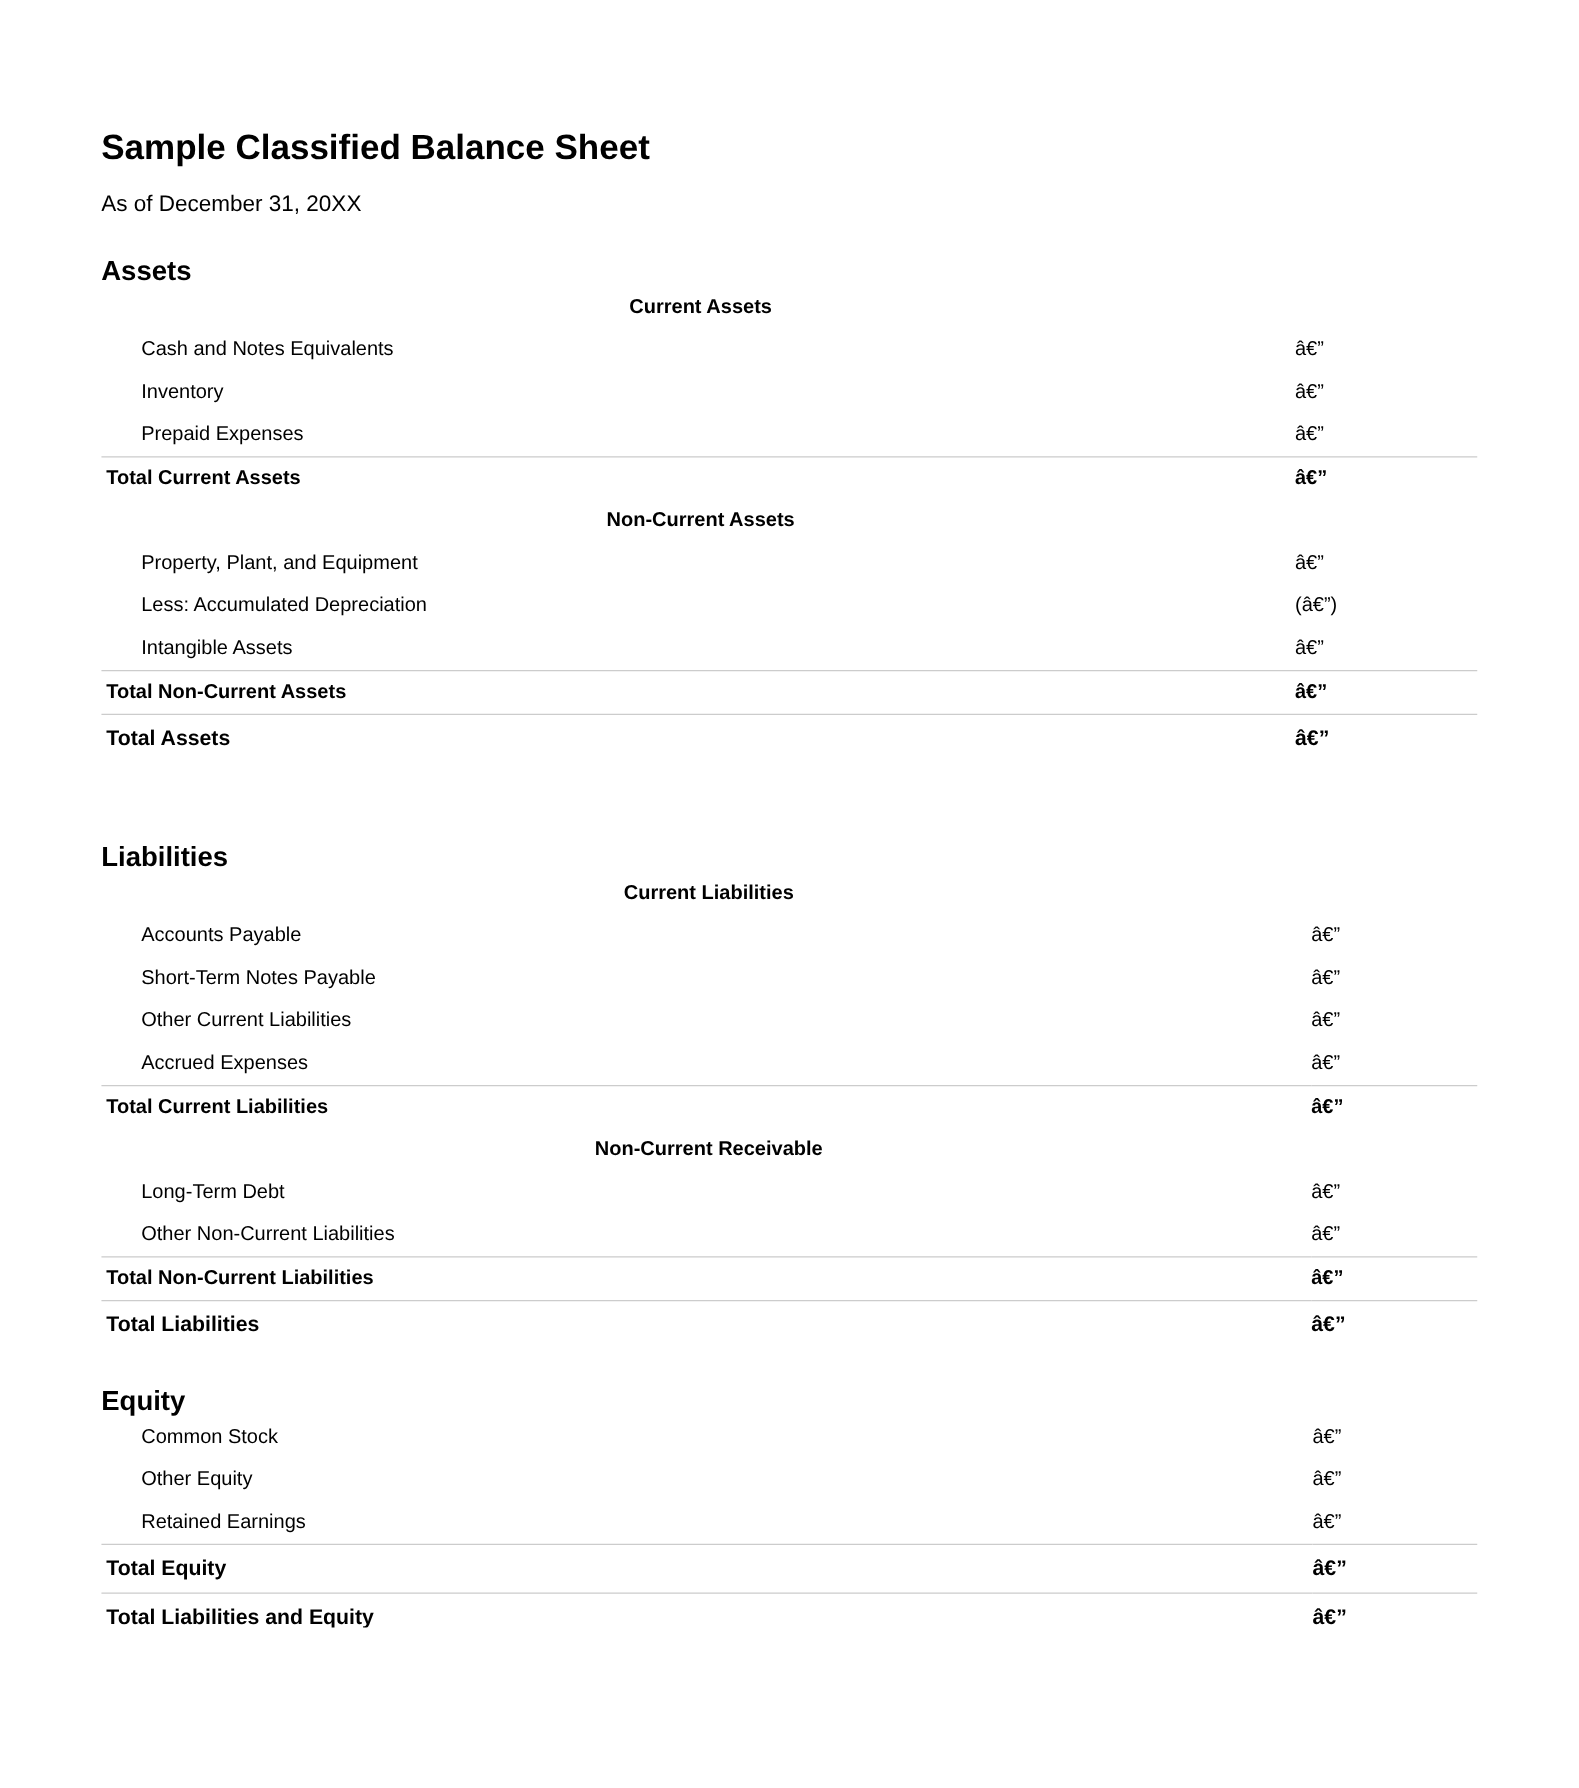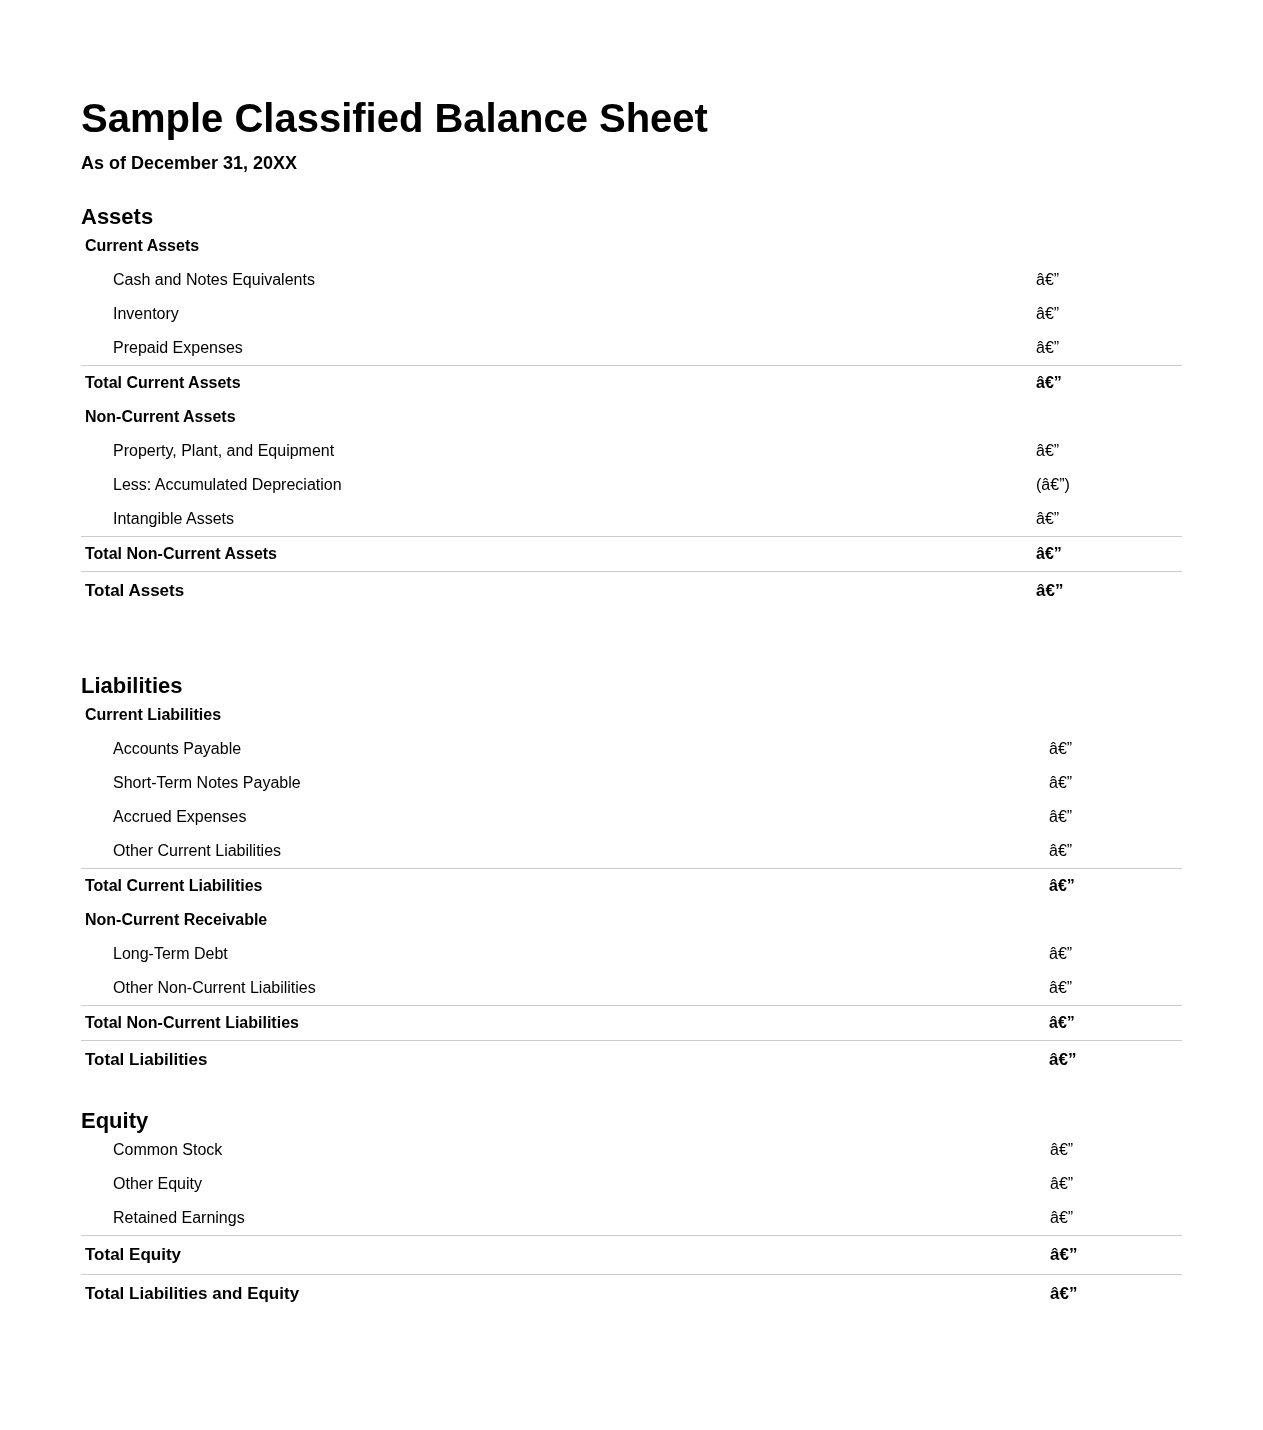--- a/index.html
+++ b/index.html
@@ -1,29 +1,29 @@
 <!DOCTYPE html>
 <html><head>
 <meta charset="utf-8">
 <style>
   html, body { margin: 0; padding: 0; background: #ffffff; }
   body {
     width: 1263px; height: 1430px; overflow: hidden; position: relative;
     font-family: "Liberation Sans", sans-serif; color: #000;
   }
   .page { position: absolute; left: 81px; top: 0; width: 1101px; height: 1302px; overflow: hidden; }
-  h1 { font-size: 40px; font-weight: bold; margin: 0; position: absolute; top: 99px; left: 0; line-height: 38px; }
-  h2.sub { font-size: 18px; font-weight: bold; margin: 0; position: absolute; top: 152px; left: 0; line-height: 22px; }
+  h1 { font-size: 28px; font-weight: bold; margin: 0; position: absolute; top: 99px; left: 0; line-height: 38px; }
+  h2.sub { font-size: 18px; font-weight: normal; margin: 0; position: absolute; top: 152px; left: 0; line-height: 22px; }
   .section { position: absolute; left: 0; width: 1101px; }
   .section-title { font-size: 22px; font-weight: bold; height: 24px; line-height: 24px; }
   table { border-collapse: collapse; width: 1101px; font-size: 16px; }
   td { padding: 0; height: 34px; vertical-align: middle; }
   td.label { padding-left: 4px; }
   td.value { width: 146px; }
-  tr.group td { font-weight: bold; }
+  tr.group td { font-weight: bold; text-align: center; }
   tr.item td.label { padding-left: 32px; }
   tr.subtotal td { font-weight: bold; border-top: 1px solid #cccccc; height: 34px; }
   tr.total td { font-weight: bold; font-size: 17px; border-top: 1px solid #cccccc; height: 38px; margin-left: 33px; }
 </style>
 </head>
 <body>
 
 <div class="page">
   <h1>Sample Classified Balance Sheet</h1>
   <h2 class="sub">As of December 31, 20XX</h2>
@@ -98,25 +98,25 @@
           </tr>
       <tr class="item">
             <td class="label">Accounts Payable</td>
             <td class="value" style="width:133px">â€”</td>
           </tr>
       <tr class="item">
             <td class="label">Short-Term Notes Payable</td>
             <td class="value" style="width:133px">â€”</td>
           </tr>
       <tr class="item">
-            <td class="label">Accrued Expenses</td>
+            <td class="label">Other Current Liabilities</td>
             <td class="value" style="width:133px">â€”</td>
           </tr>
       <tr class="item">
-            <td class="label">Other Current Liabilities</td>
+            <td class="label">Accrued Expenses</td>
             <td class="value" style="width:133px">â€”</td>
           </tr>
       <tr class="subtotal">
             <td class="label">Total Current Liabilities</td>
             <td class="value" style="width:133px">â€”</td>
           </tr>
       <tr class="group">
             <td class="label">Non-Current Receivable</td>
             <td class="value" style="width:133px"></td>
           </tr>

